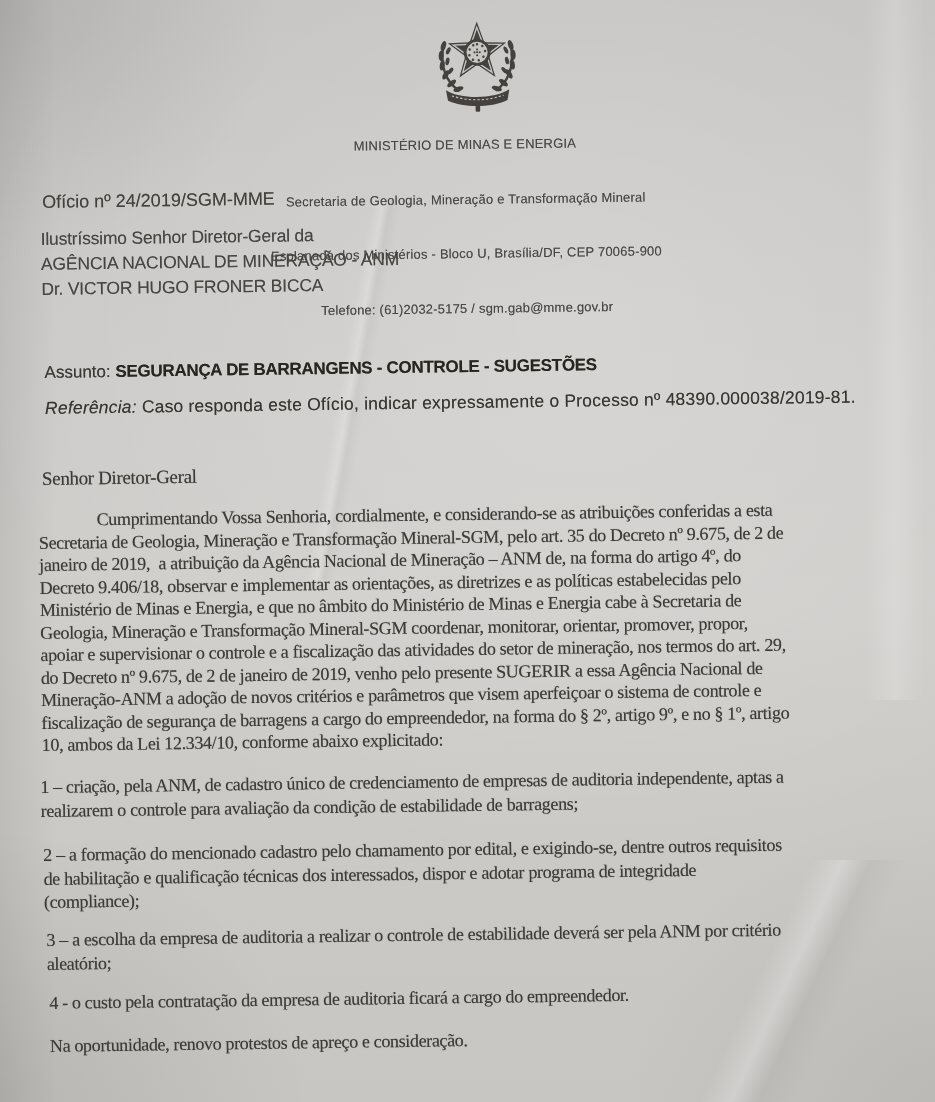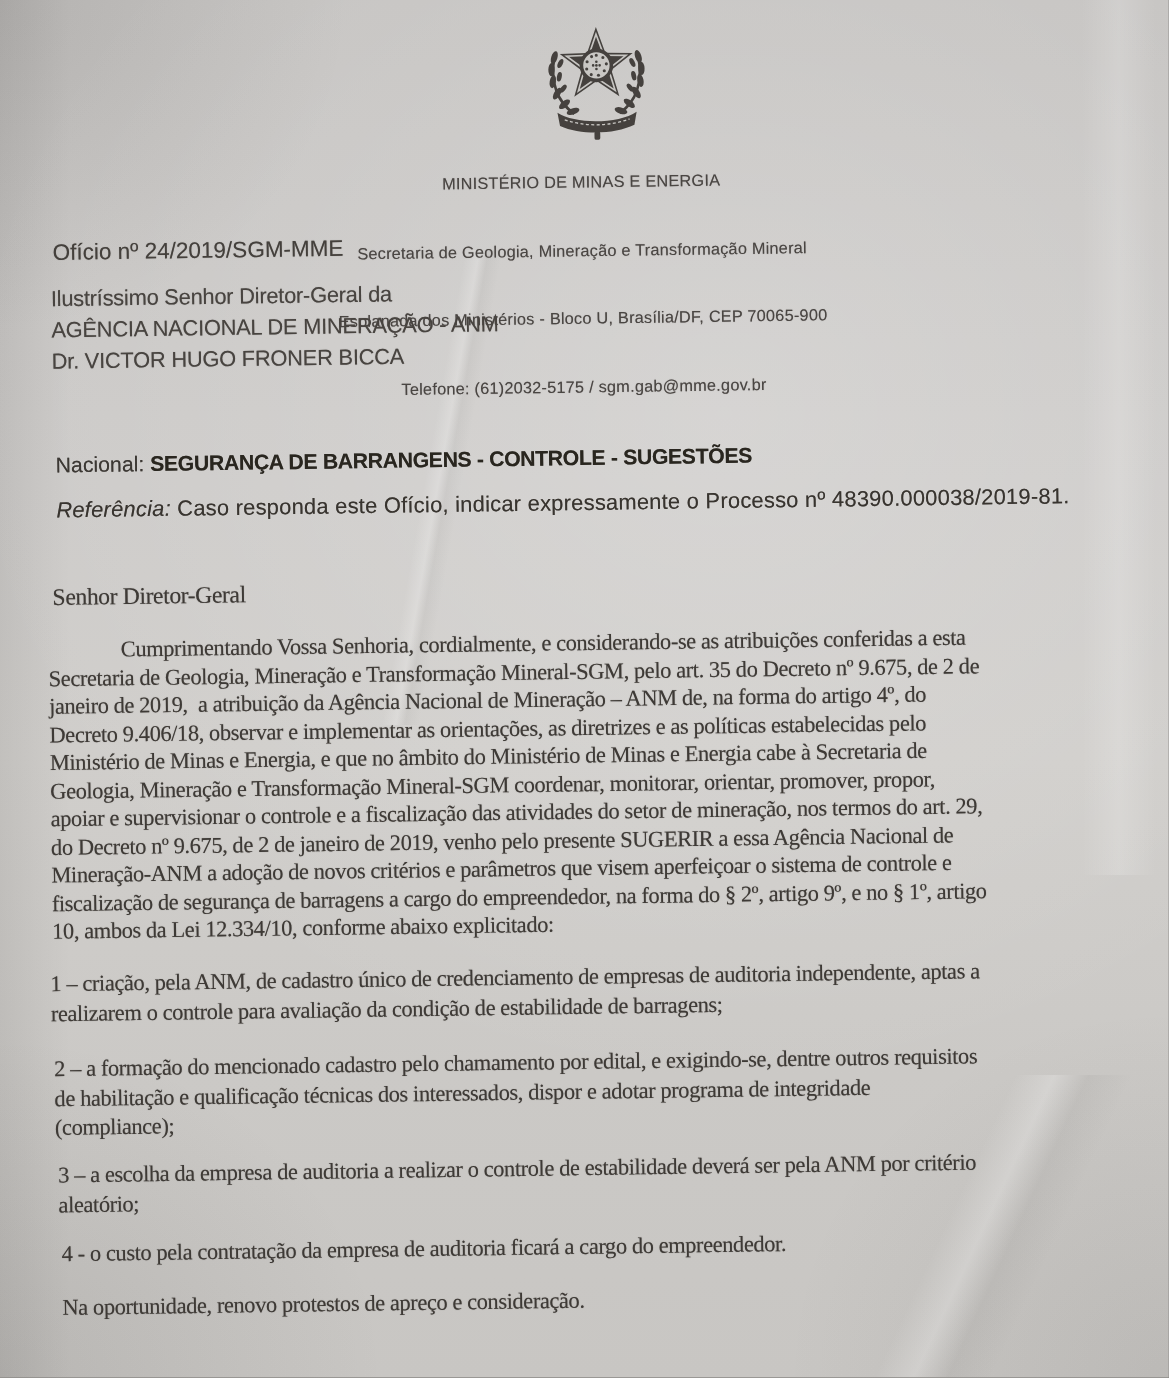--- a/index.html
+++ b/index.html
@@ -128,21 +128,21 @@
       <div class="lh-line">MINISTÉRIO DE MINAS E ENERGIA</div>
       <div class="lh-line">Secretaria de Geologia, Mineração e Transformação Mineral</div>
       <div class="lh-line">Esplanada dos Ministérios - Bloco U, Brasília/DF, CEP 70065-900</div>
       <div class="lh-line">Telefone: (61)2032-5175 / sgm.gab@mme.gov.br</div>
     </div>
 
     <div class="abs" id="oficio-number">Ofício nº 24/2019/SGM-MME</div>
 
     <div class="abs" id="recipient"><div class="line">Ilustríssimo Senhor Diretor-Geral da</div><div class="line">AGÊNCIA NACIONAL DE MINERAÇÃO - ANM</div><div class="line">Dr. VICTOR HUGO FRONER BICCA</div></div>
 
-    <div class="abs" id="subject-line"><span>Nacional: </span><b>SEGURANÇA DE BARRANGENS - CONTROLE - SUGESTÕES</b></div>
+    <div class="abs" id="subject-line"><span>Assunto: </span><b>SEGURANÇA DE BARRANGENS - CONTROLE - SUGESTÕES</b></div>
 
     <div class="abs" id="reference-line"><span class="ref-label">Referência: </span><span>Caso responda este Ofício, indicar expressamente o Processo nº 48390.000038/2019-81.</span></div>
 
     <div class="abs serif" id="greeting">Senhor Diretor-Geral</div>
 
     <div class="abs serif" id="main-paragraph"><div class="line">Cumprimentando Vossa Senhoria, cordialmente, e considerando-se as atribuições conferidas a esta</div><div class="line">Secretaria de Geologia, Mineração e Transformação Mineral-SGM, pelo art. 35 do Decreto nº 9.675, de 2 de</div><div class="line">janeiro de 2019,  a atribuição da Agência Nacional de Mineração – ANM de, na forma do artigo 4º, do</div><div class="line">Decreto 9.406/18, observar e implementar as orientações, as diretrizes e as políticas estabelecidas pelo</div><div class="line">Ministério de Minas e Energia, e que no âmbito do Ministério de Minas e Energia cabe à Secretaria de</div><div class="line">Geologia, Mineração e Transformação Mineral-SGM coordenar, monitorar, orientar, promover, propor,</div><div class="line">apoiar e supervisionar o controle e a fiscalização das atividades do setor de mineração, nos termos do art. 29,</div><div class="line">do Decreto nº 9.675, de 2 de janeiro de 2019, venho pelo presente SUGERIR a essa Agência Nacional de</div><div class="line">Mineração-ANM a adoção de novos critérios e parâmetros que visem aperfeiçoar o sistema de controle e</div><div class="line">fiscalização de segurança de barragens a cargo do empreendedor, na forma do § 2º, artigo 9º, e no § 1º, artigo</div><div class="line">10, ambos da Lei 12.334/10, conforme abaixo explicitado:</div></div>
 
     <div class="abs serif item-block" id="item-1"><div class="line">1 – criação, pela ANM, de cadastro único de credenciamento de empresas de auditoria independente, aptas a</div><div class="line">realizarem o controle para avaliação da condição de estabilidade de barragens;</div></div>
     <div class="abs serif item-block" id="item-2"><div class="line">2 – a formação do mencionado cadastro pelo chamamento por edital, e exigindo-se, dentre outros requisitos</div><div class="line">de habilitação e qualificação técnicas dos interessados, dispor e adotar programa de integridade</div><div class="line">(compliance);</div></div>
     <div class="abs serif item-block" id="item-3"><div class="line">3 – a escolha da empresa de auditoria a realizar o controle de estabilidade deverá ser pela ANM por critério</div><div class="line">aleatório;</div></div>

